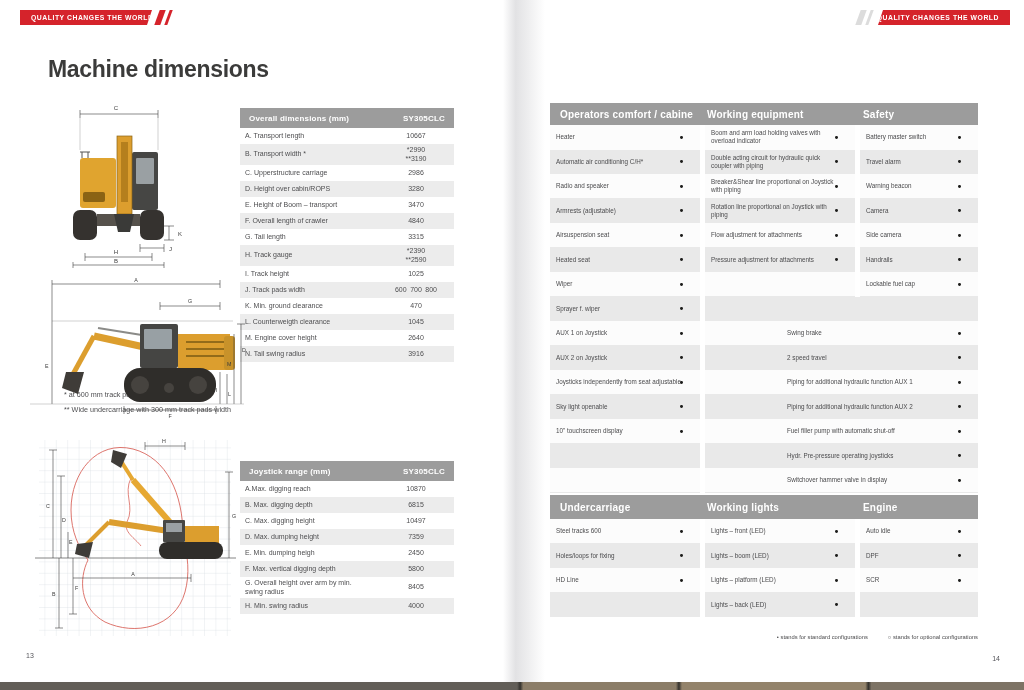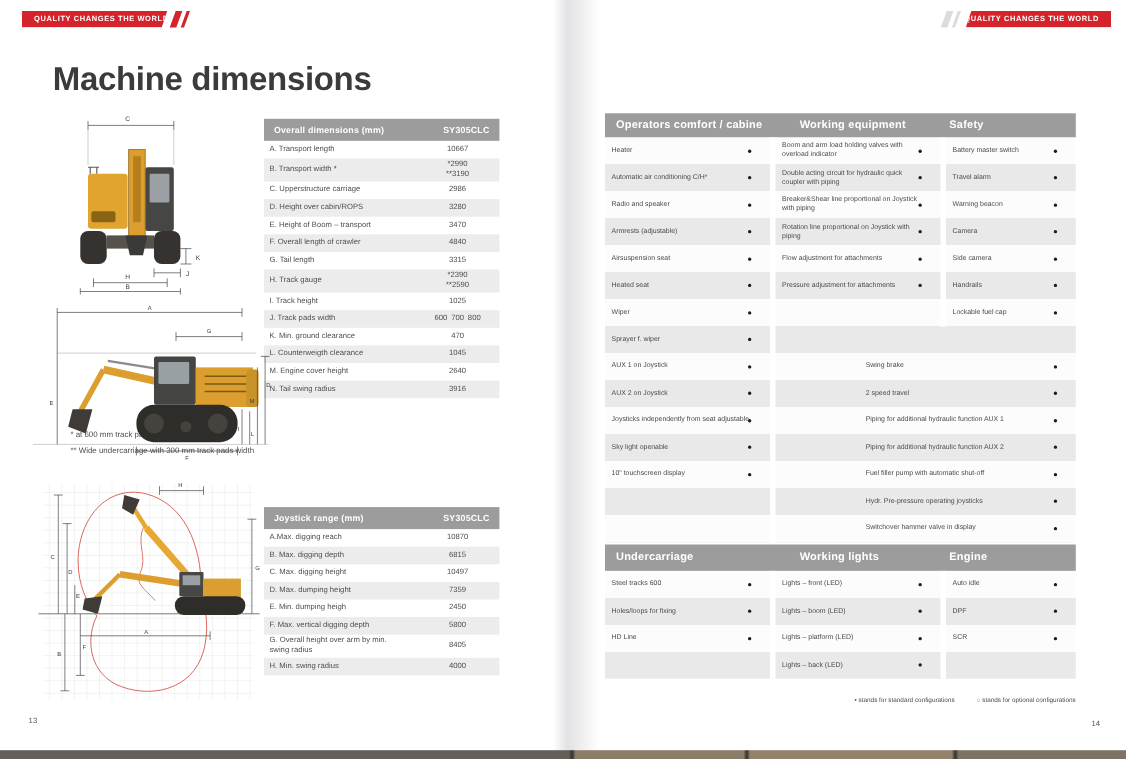--- a/index.html
+++ b/index.html
@@ -18,21 +18,21 @@
   .banner .bar{position:absolute;top:0;height:15px;width:132px;background:#d5232b;display:flex;align-items:center;box-sizing:border-box;}
   .banner-left .bar{left:0;clip-path:polygon(0 0,100% 0,calc(100% - 5px) 100%,0 100%);padding-left:11px;}
   .banner-right .bar{left:20px;clip-path:polygon(5px 0,100% 0,100% 100%,0 100%);justify-content:flex-end;padding-right:11px;}
   .banner .bar span{color:#fff;font-size:6.8px;font-weight:bold;letter-spacing:.55px;white-space:nowrap;}
   .slash{position:absolute;top:0;height:15px;transform:skewX(-20deg);}
   .banner-left .s1{left:137px;width:6px;background:#d5232b;}
   .banner-left .s2{left:147px;width:3px;background:#d5232b;}
   .banner-right .s1{left:0;width:6px;background:#dcdcdc;}
   .banner-right .s2{left:10px;width:3px;background:#dcdcdc;}
 
-  .title{position:absolute;margin:0;font-size:30px;font-weight:bold;letter-spacing:-.3px;color:#3b3b3a;white-space:nowrap;}
+  .title{position:absolute;margin:0;font-size:23px;font-weight:bold;letter-spacing:-.3px;color:#3b3b3a;white-space:nowrap;}
   .title-left{left:48px;top:56px;}
   .title-right{left:29px;top:54px;}
 
   
   .dim-table{position:absolute;width:214px;}
   .t1{left:240px;top:108px;}
   .t2{left:240px;top:461px;}
   .dim-header{height:20px;background:#9c9c9c;color:#fff;display:flex;justify-content:space-between;align-items:center;
               padding:0 9px;font-size:8px;font-weight:bold;letter-spacing:.2px;}
   .dim-row{display:flex;align-items:center;min-height:16px;}
@@ -48,21 +48,21 @@
   .pn-right{right:24px;top:655px;}
 
   
   .cfg-table{position:absolute;left:30px;width:428px;}
   .cfg-top{top:103px;}
   .cfg-bottom{top:495px;}
   .rt-header{position:relative;background:#9c9c9c;color:#fff;}
   .cfg-top .rt-header{height:22px;}
   .cfg-bottom .rt-header{height:24px;}
   .rt-header span{position:absolute;top:50%;transform:translateY(-50%);font-size:10px;font-weight:bold;letter-spacing:.2px;white-space:nowrap;}
-  .h0{left:10px;} .h1{left:157px;margin-left:20px;} .h2{left:313px;}
+  .h0{left:10px;} .h1{left:157px;} .h2{left:313px;}
   .rt-body{position:relative;background:repeating-linear-gradient(to bottom,#fcfcfc 0 24.5px,#e9e9e9 24.5px 49px);}
   .cfg-top .rt-body{height:367.5px;}
   .cfg-bottom .rt-body{height:98px;}
   .gutter{position:absolute;top:0;bottom:0;width:5px;background:#fff;}
   .g1{left:150px;} .g2{left:305px;} .cfg-top .g2{bottom:auto;height:172px;}
   .cfg-col{position:absolute;top:0;}
   .col1{left:0;width:150px;} .col2{left:155px;width:150px;} .col3{left:310px;width:118px;}
   .cfg-col.hyd{left:231px;top:196px;width:197px;}
   .hyd-header{position:absolute;left:231px;top:172px;width:197px;height:23px;background:#9c9c9c;color:#fff;
               display:flex;align-items:center;padding-left:9px;box-sizing:border-box;font-size:8.5px;font-weight:bold;letter-spacing:.2px;}

